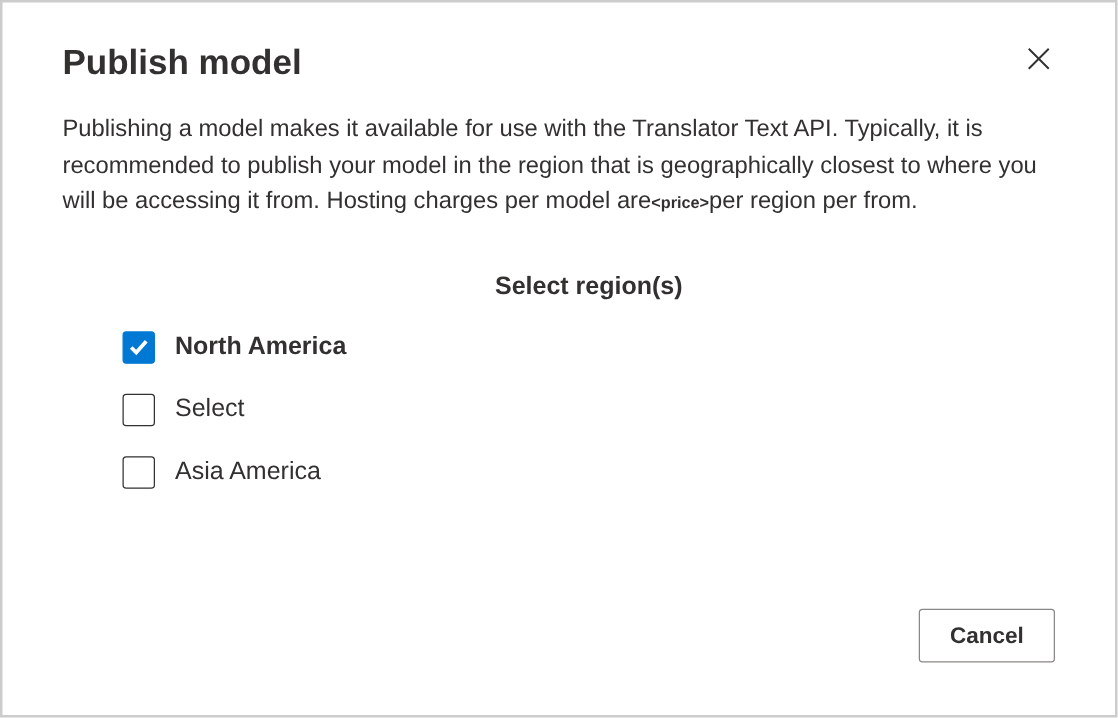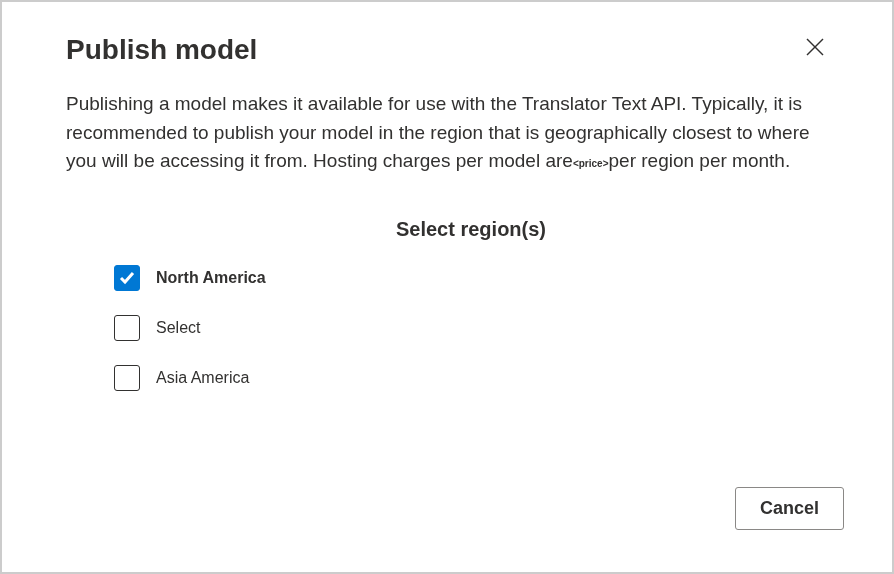--- a/index.html
+++ b/index.html
@@ -9,21 +9,21 @@
     }
     body {
       font-family: 'Segoe UI', Tahoma, Geneva, Verdana, sans-serif;
       background: #fff;
       width: 894px;
       height: 574px;
       border: 2px solid #ccc;
       padding: 0;
     }
     .dialog {
-      padding: 32px 64px;
+      padding: 32px 48px;
       position: relative;
       height: 100%;
     }
     .dialog-header {
       display: flex;
       justify-content: space-between;
       align-items: flex-start;
       margin-bottom: 24px;
     }
     .dialog-title {
@@ -46,21 +46,21 @@
       stroke: #323130;
       stroke-width: 1.5;
     }
     .description {
       font-size: 19px;
       line-height: 1.5;
       color: #323130;
       margin-bottom: 42px;
     }
     .description .price-tag {
-      font-size: 10px;
+      font-size: 13px;
       font-weight: 700;
       vertical-align: baseline;
     }
     .region-section {
       margin-left: 48px;
     }
     .region-label {
       font-size: 20px;
       font-weight: 600;
       color: #323130;
@@ -89,21 +89,21 @@
       border-color: #0078d4;
     }
     .checkbox.checked svg {
       width: 18px;
       height: 18px;
       stroke: #fff;
       stroke-width: 3;
       fill: none;
     }
     .checkbox-label {
-      font-size: 16px;
+      font-size: 20px;
       color: #323130;
     }
     .checkbox-label.bold {
       font-weight: 700;
     }
     .button-row {
       position: absolute;
       bottom: 42px;
       right: 48px;
       display: flex;
@@ -143,21 +143,21 @@
     <h1 class="dialog-title">Publish model</h1>
     <button class="close-btn">
       <svg viewBox="0 0 18 18">
         <line x1="1" y1="1" x2="17" y2="17"></line>
         <line x1="17" y1="1" x2="1" y2="17"></line>
       </svg>
     </button>
   </div>
 
   <p class="description">
-    <span>Publishing a model makes it available for use with the Translator Text API. Typically, it is recommended to publish your model in the region that is geographically closest to where you will be accessing it from. Hosting charges per model are</span><span class="price-tag">&lt;price&gt;</span><span>per region per month.</span>
+    <span>Publishing a model makes it available for use with the Translator Text API. Typically, it is recommended to publish your model in the region that is geographically closest to where you will be accessing it from. Hosting charges per model are</span><span class="price-tag">&lt;price&gt;</span><span>per region per from.</span>
   </p>
 
   <div class="region-section">
     <div class="region-label">Select region(s)</div>
 
     <div class="checkbox-row">
       <div class="checkbox checked">
         <svg viewBox="0 0 18 18">
           <polyline points="3,9 7,13 15,4"></polyline>
         </svg>

